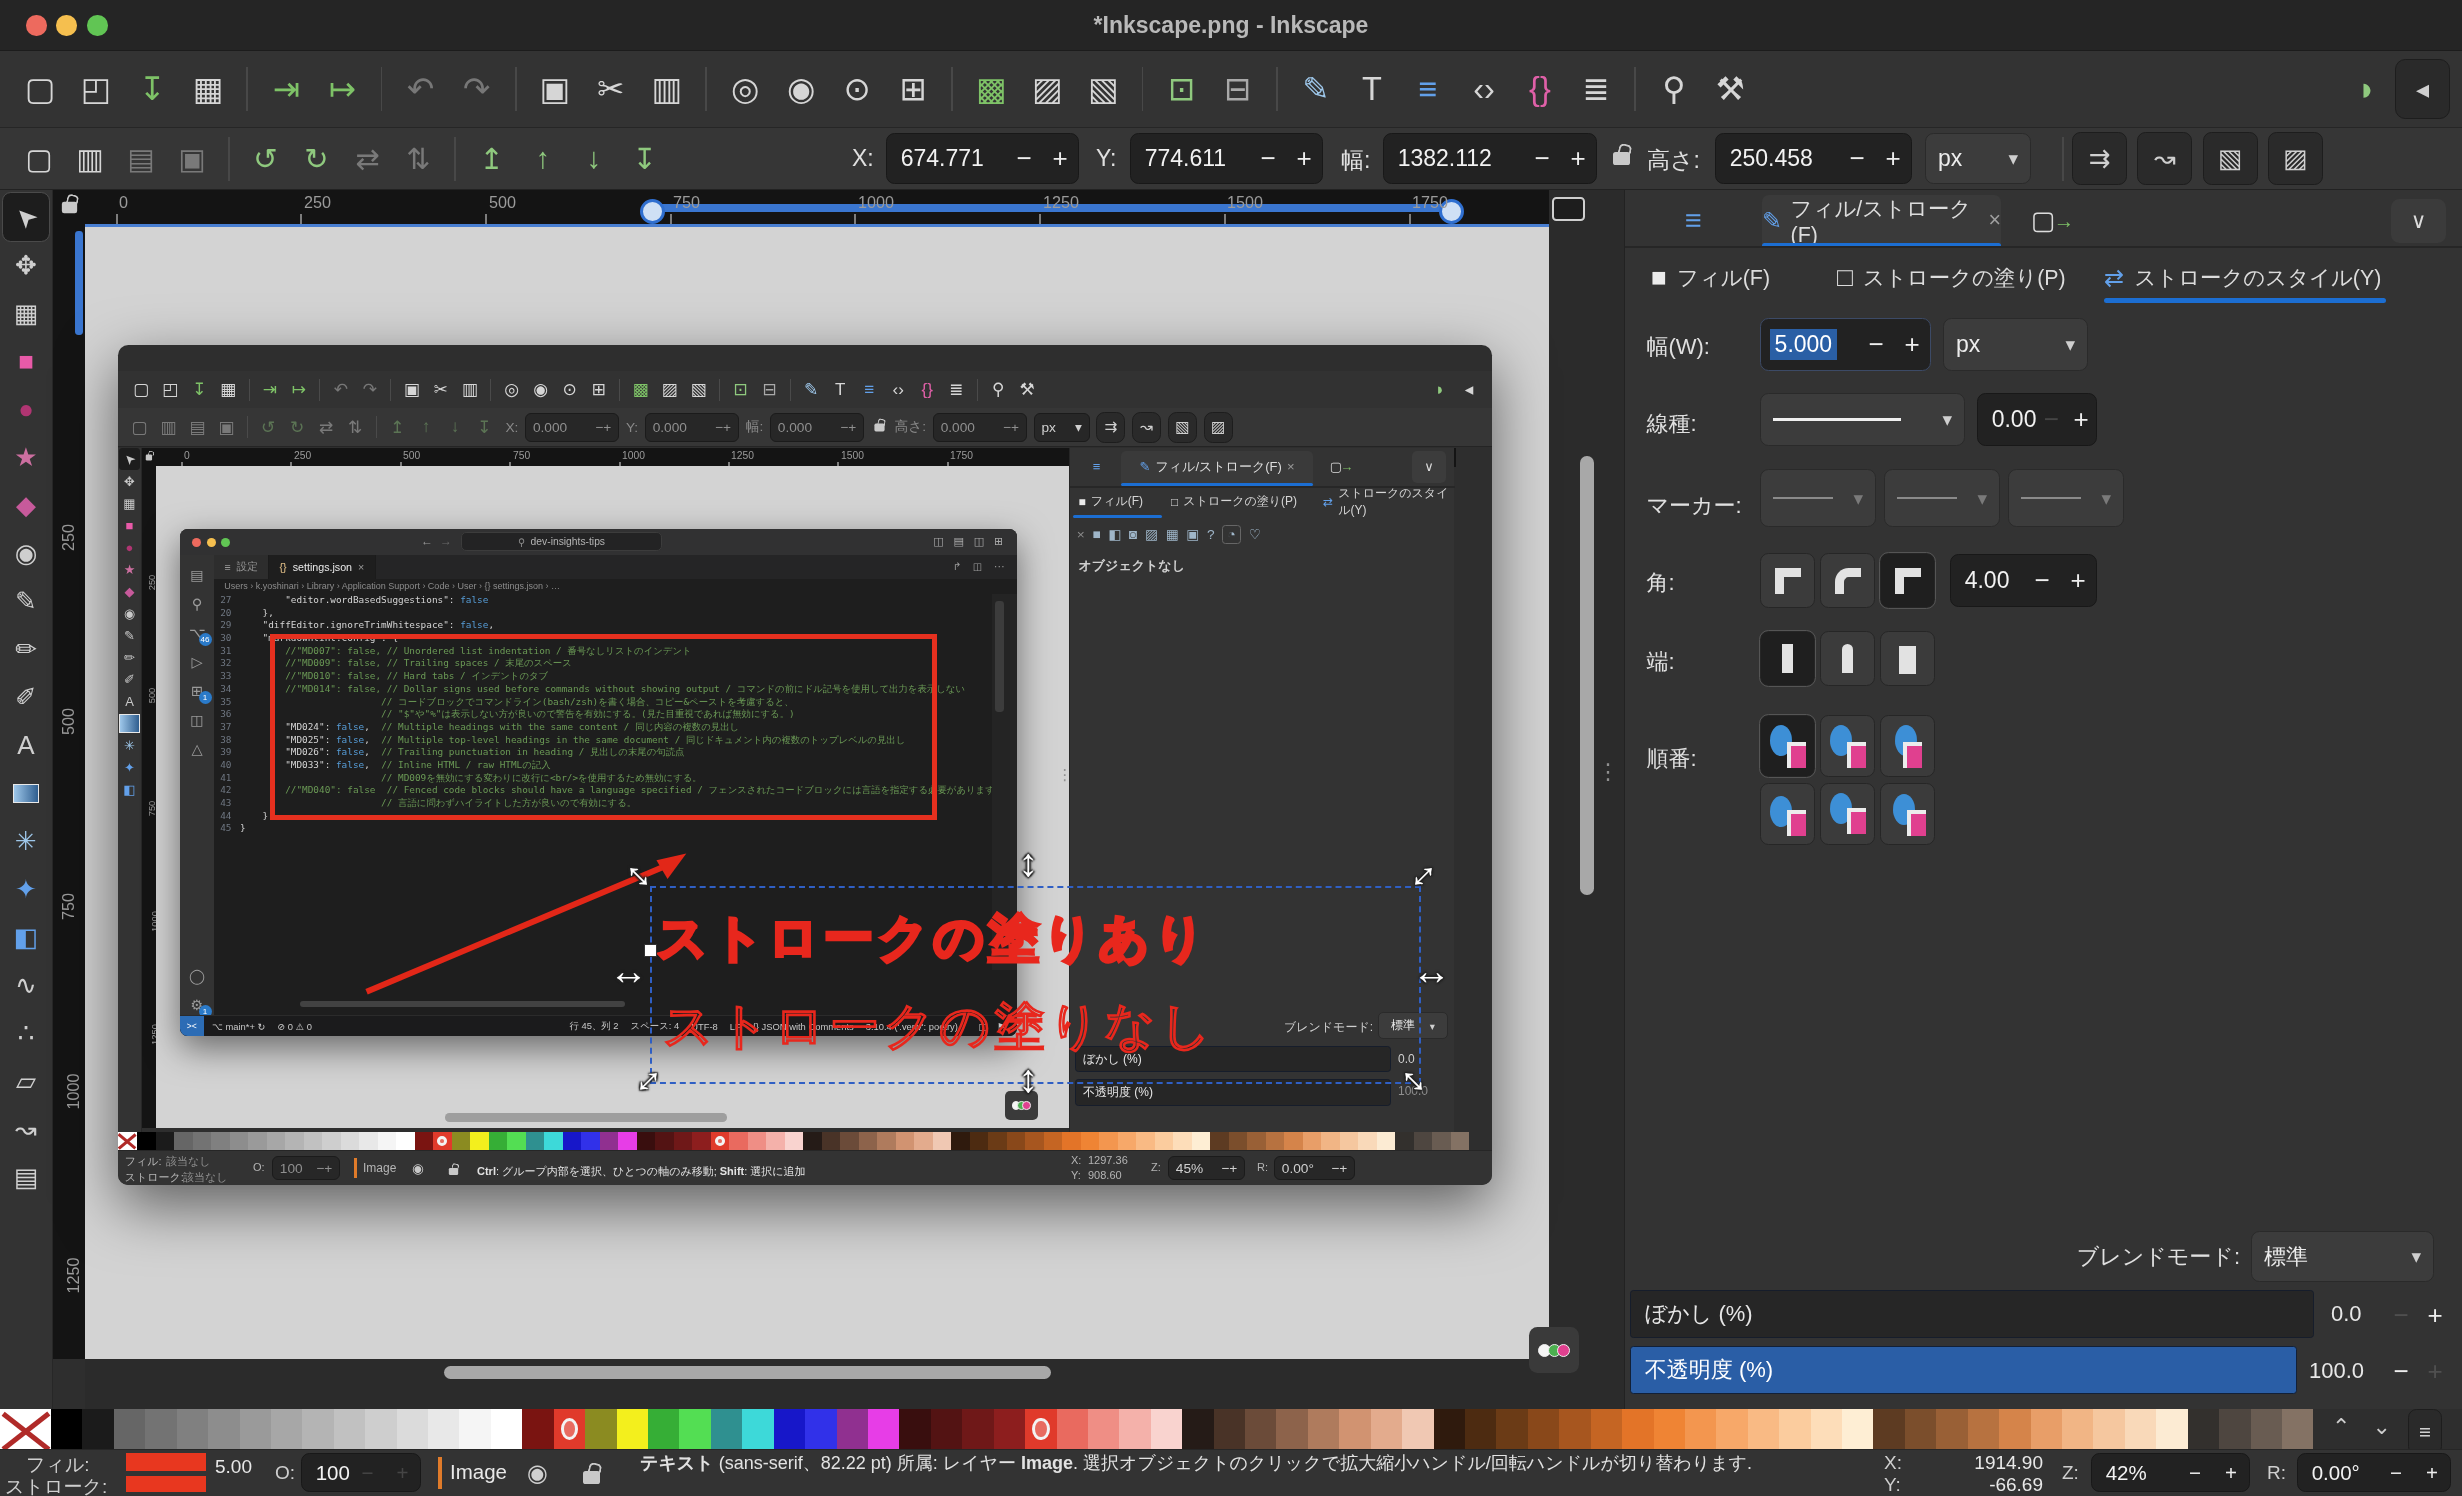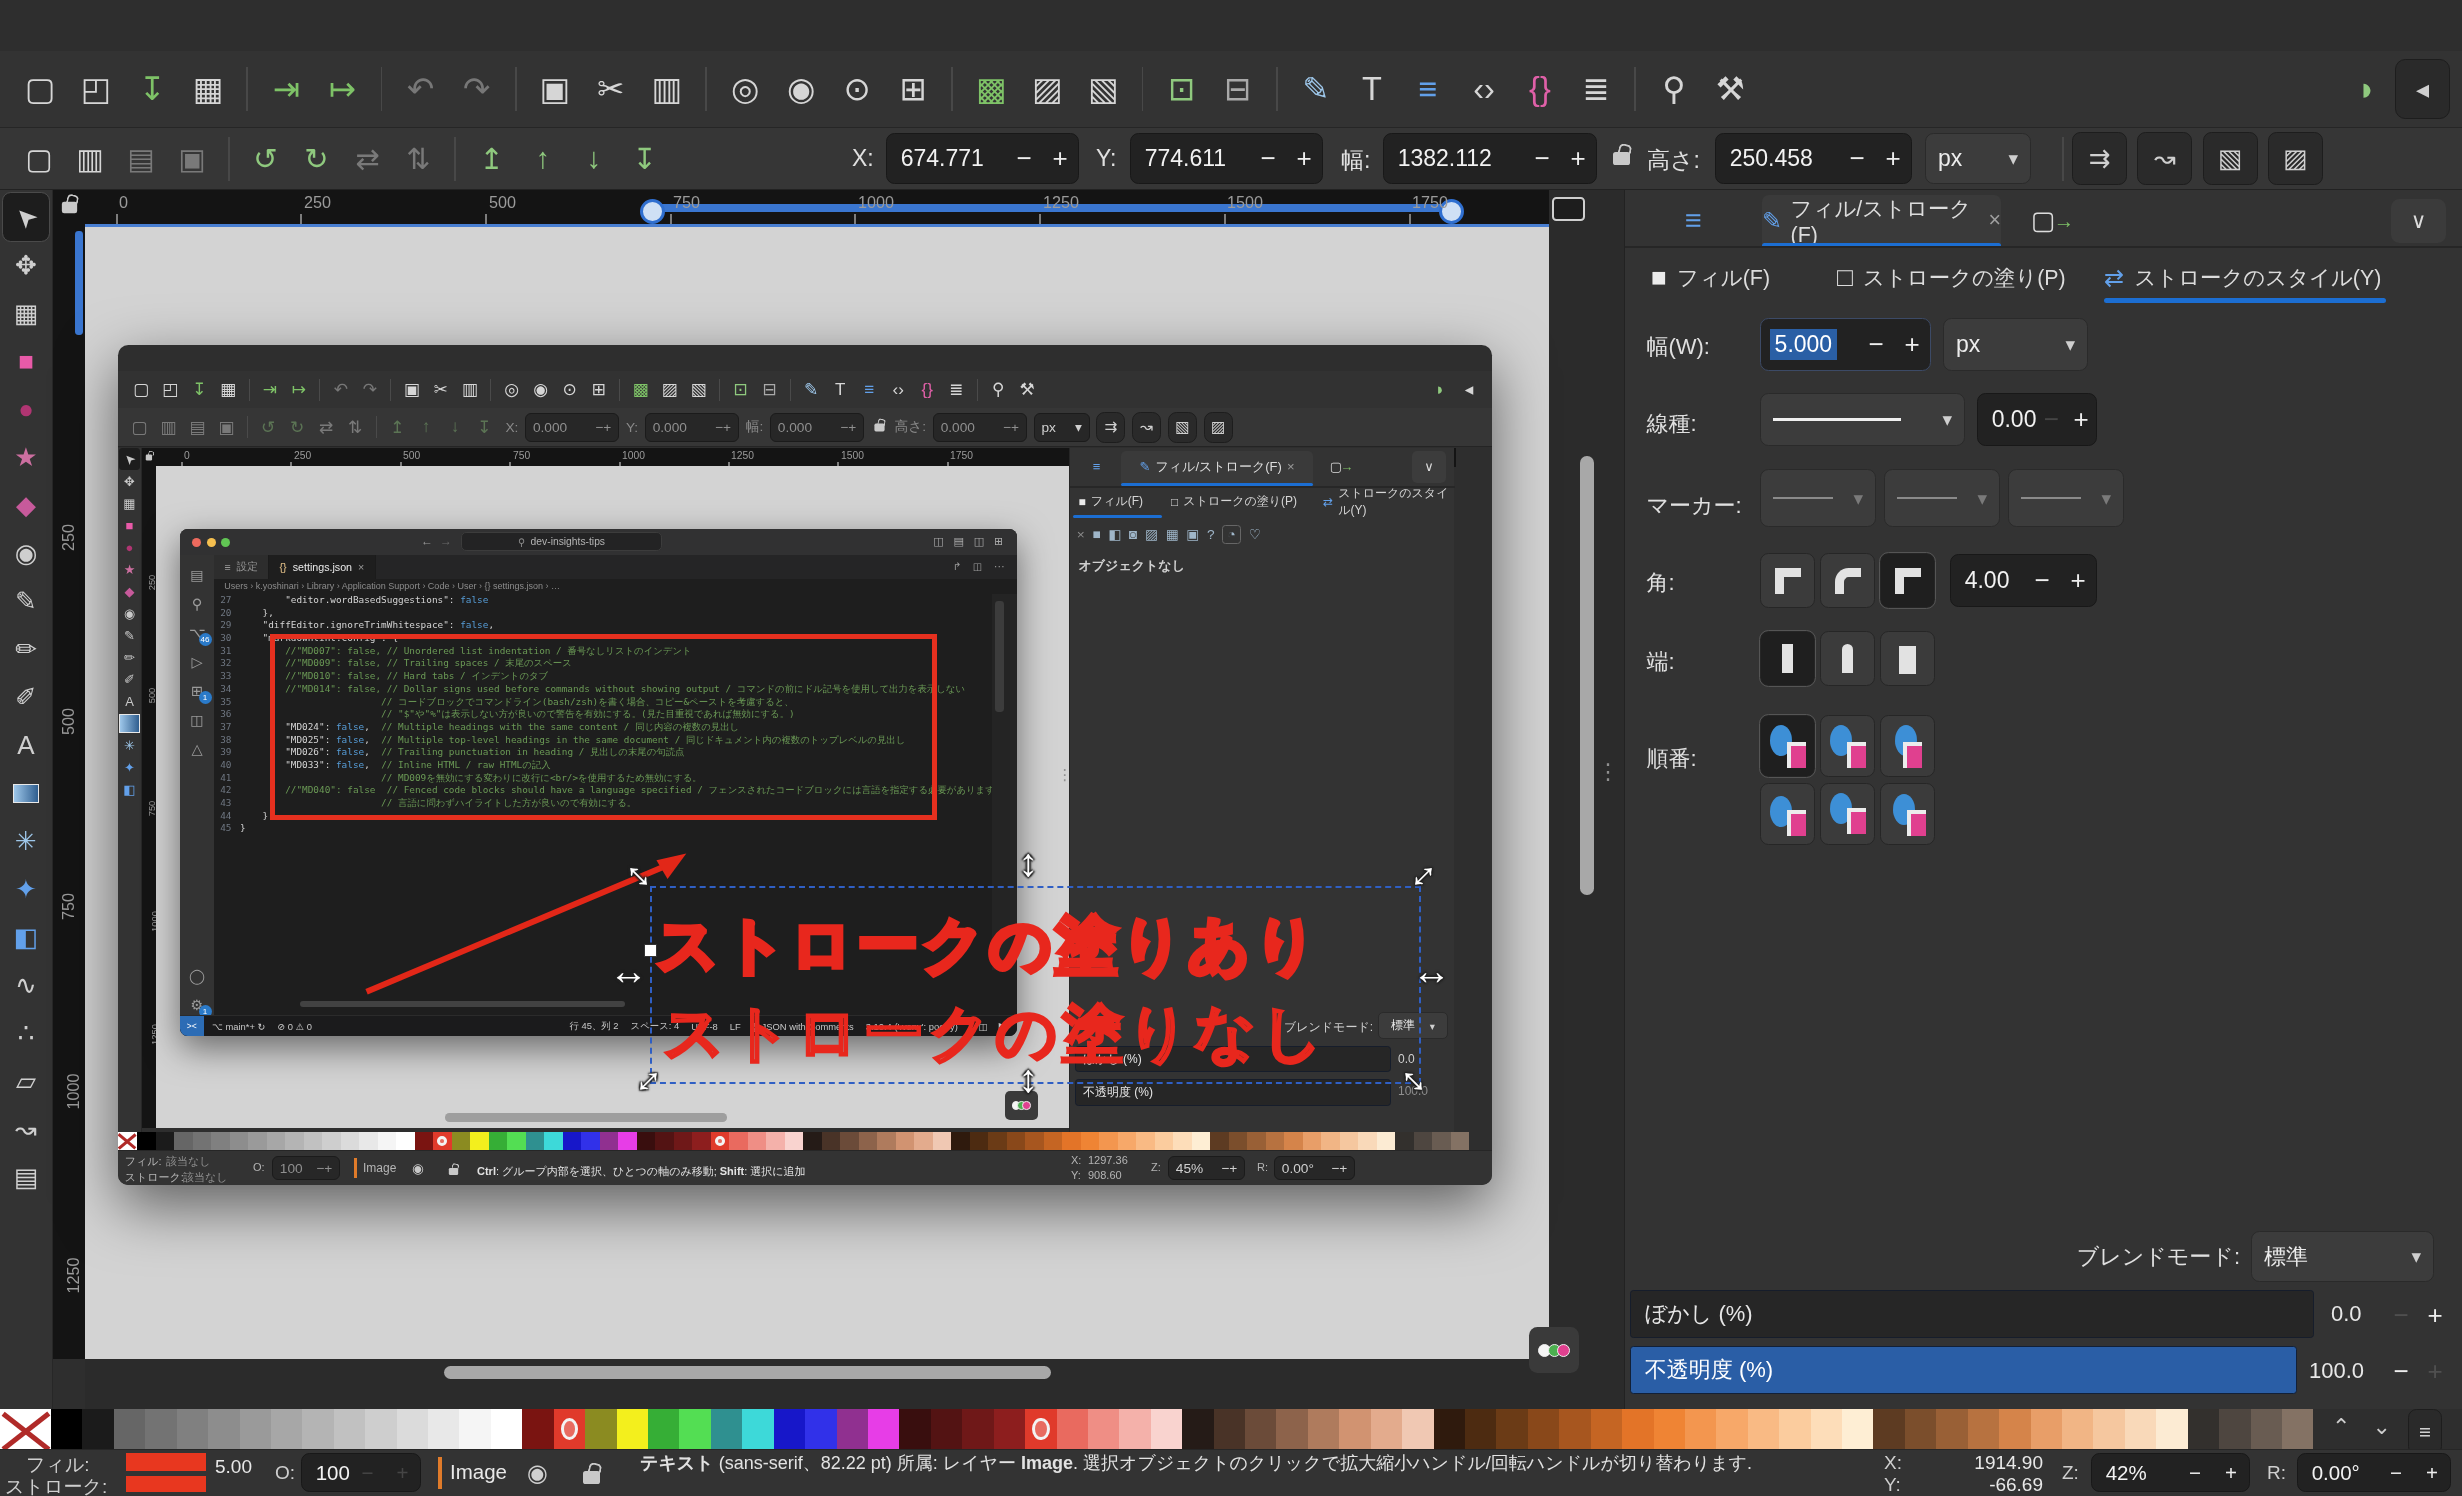--- a/index.html
+++ b/index.html
@@ -121,33 +121,39 @@
 #vsccode{position:absolute;left:34px;top:65px;width:778px;height:376px;overflow:hidden;font-family:"DejaVu Sans Mono","Liberation Mono",monospace;font-size:9.4px}
 .cl{display:flex;height:12.7px;line-height:12.7px;white-space:pre}
 .ln{width:26px;text-align:right;color:#6e7681;padding-right:8.5px;flex:none}
 .c-w{color:#d4d4d4}.c-b{color:#569cd6}.c-g{color:#6a9955}
 #vscmap{position:absolute;left:812px;top:65px;width:25px;height:376px;background:#242424}
 #vschs{position:absolute;left:120px;top:472px;width:325px;height:6px;background:#424242;border-radius:3.4px}
 #vscstatus{position:absolute;left:0;top:486px;width:837px;height:21.4px;background:#1b1b1c;border-top:0.9px solid #2b2b2b;display:flex;align-items:center;font-size:9.4px;color:#c8c8c8}
 .vss{margin-right:12px;white-space:nowrap}
 
 #redrect{left:270px;top:634px;width:667px;height:186px;border:5.1px solid #e6301f}
-.redtext{font-weight:bold;font-size:61px;letter-spacing:4.3px;white-space:nowrap;font-family:"Liberation Sans","DejaVu Sans",sans-serif}
+.redtext{font-weight:normal;font-size:50px;letter-spacing:4.3px;white-space:nowrap;font-family:"Liberation Sans","DejaVu Sans",sans-serif}
 #redtext1{left:657px;top:905px;color:#e8271d;-webkit-text-stroke:5.1px #e8271d}
 #redtext2{left:663px;top:993px;color:transparent;-webkit-text-stroke:2.6px #e8271d}
 #selrect{left:650px;top:886px;width:771px;height:198px;border:2.6px dashed #2f5fc4}
 .handle{position:absolute;font-size:39px;font-weight:bold;color:#fff;
  text-shadow:-1.7px 0 1.7px #222,1.7px 0 1.7px #222,0 -1.7px 1.7px #222,0 1.7px 1.7px #222;line-height:1}
 #selsq{left:644px;top:944px;width:13px;height:13px;background:#fff;border:1.7px solid #333}
 </style>
 </head>
 <body>
 
 <div id="screen">
 
+  <div class="abs" id="titlebar">
+    <span class="abs tl" style="left:26px;top:15.4px;background:#ed6a5e"></span>
+    <span class="abs tl" style="left:56px;top:15.4px;background:#f5bf4f"></span>
+    <span class="abs tl" style="left:87px;top:15.4px;background:#61c554"></span>
+    <div id="title">*Inkscape.png - Inkscape</div>
+  </div>
 
   <div class="abs" id="tb1">
     <span style="flex:1" id="tb1icons" class="flex">
         <span class="ic ic1">▢</span>
         <span class="ic ic1">◰</span>
         <span class="ic ic1" style="color: rgb(126, 194, 103);">↧</span>
         <span class="ic ic1">▦</span>
         <span class="tsep"></span>
         <span class="ic ic1" style="color: rgb(126, 194, 103);">⇥</span>
         <span class="ic ic1" style="color: rgb(126, 194, 103);">↦</span>

